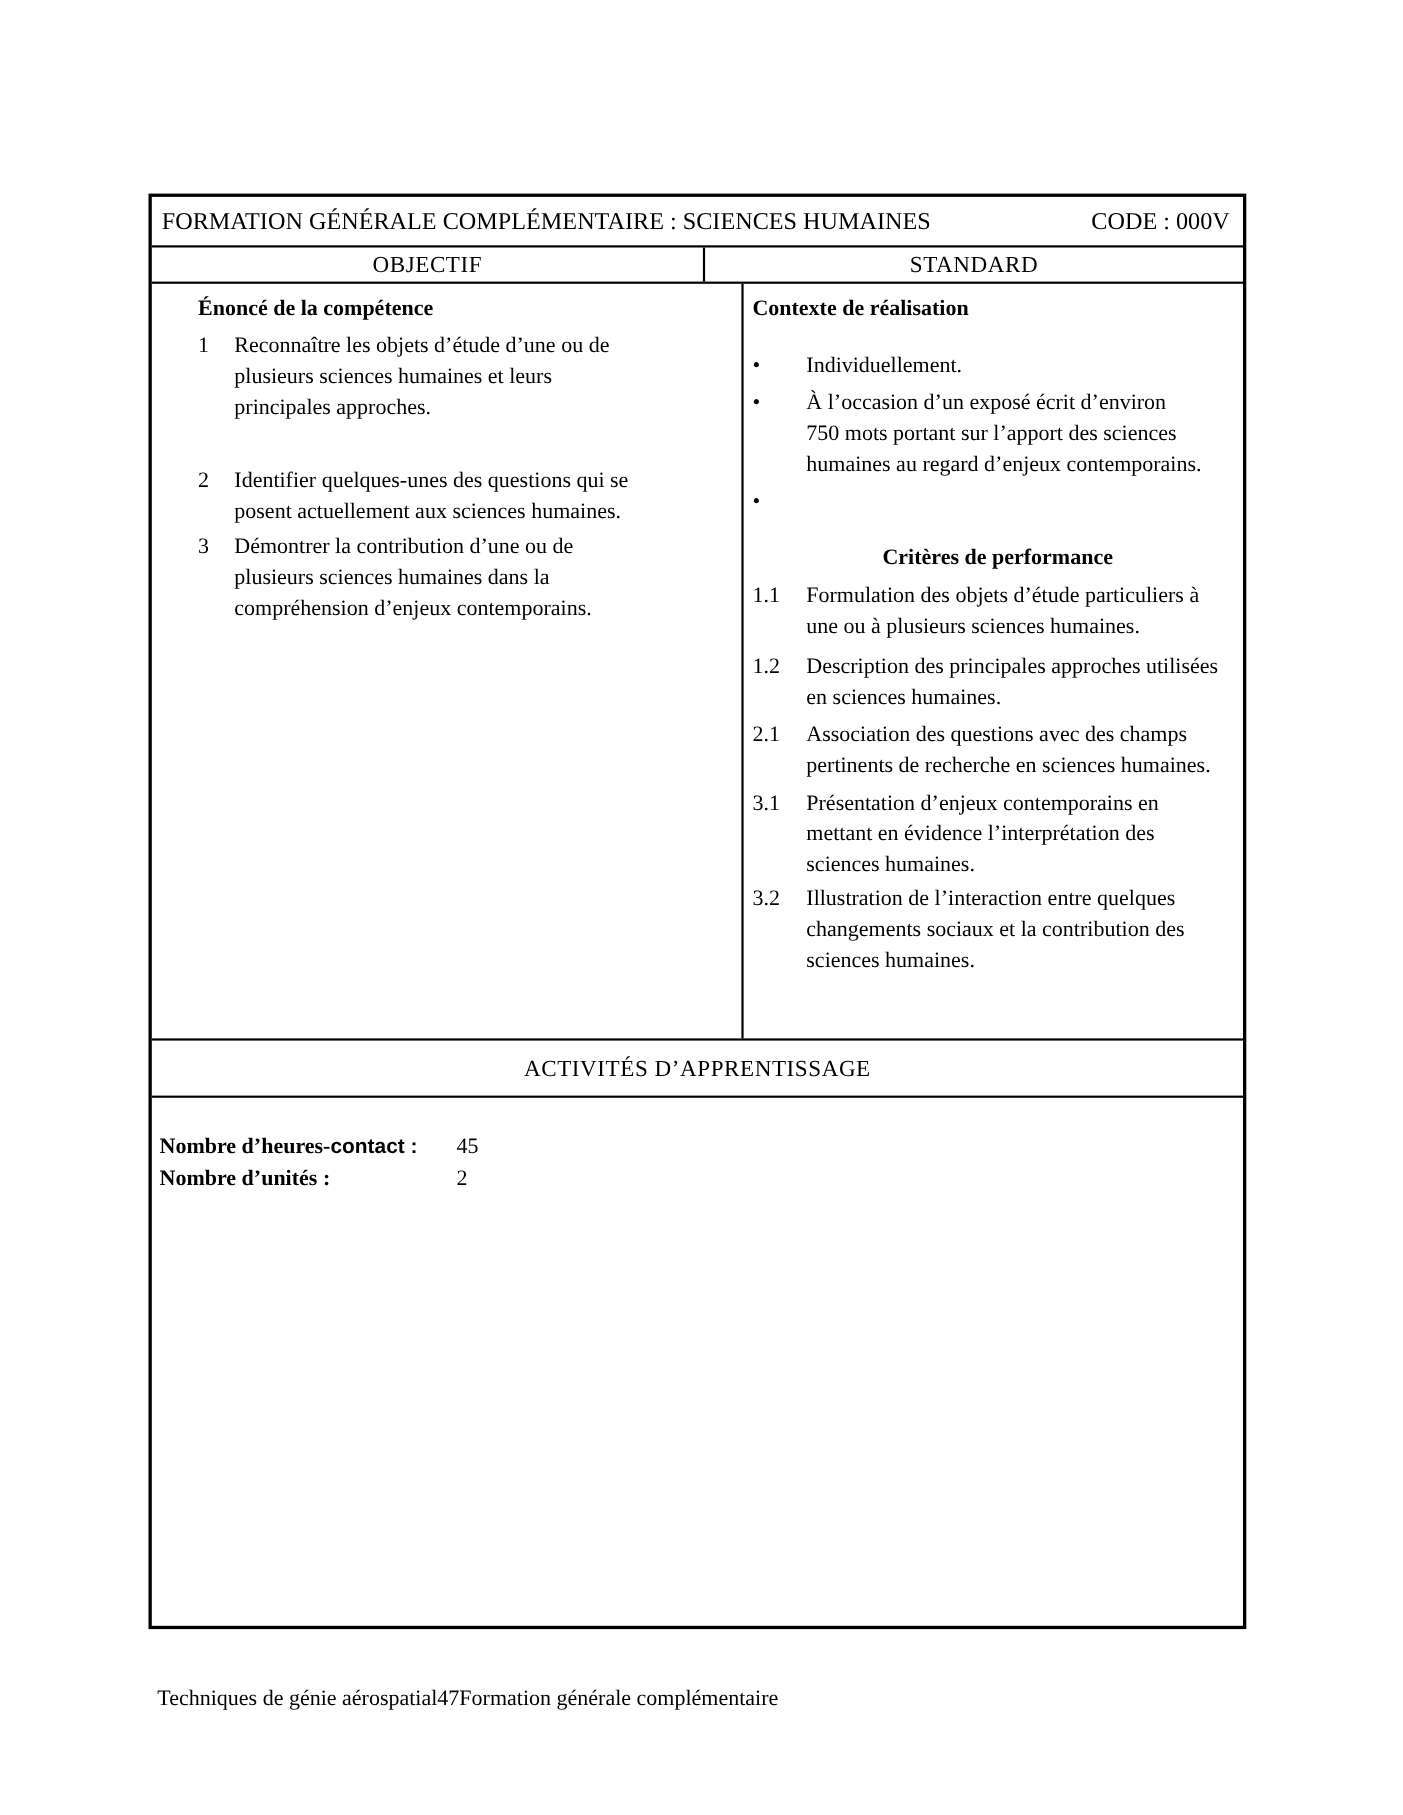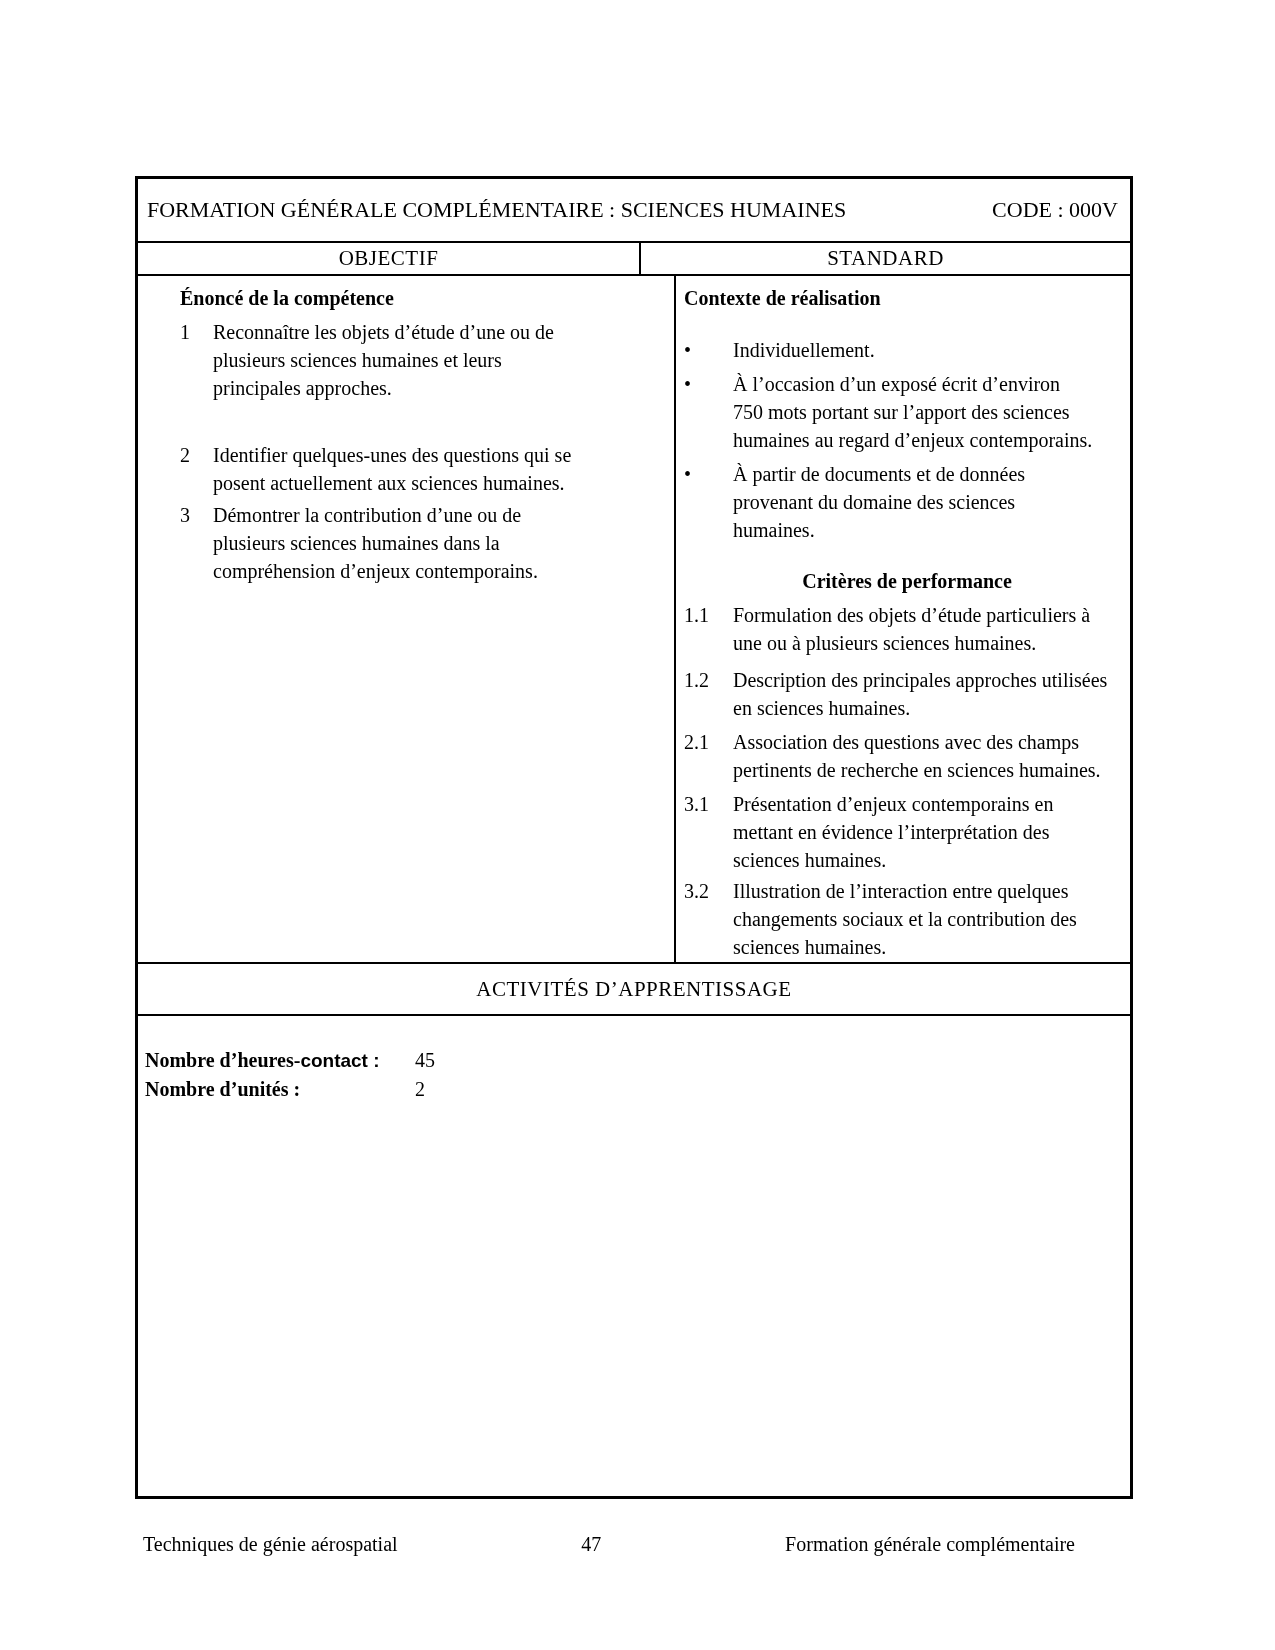--- a/index.html
+++ b/index.html
@@ -12,21 +12,21 @@
   .page { position:relative; width:1275px; height:1650px; background:#fff; overflow:hidden; }
 
   .doc-table {
     position:absolute; left:135px; top:176px; width:998px;
     border:3px solid #000; background:#fff;
   }
   .row { border-bottom:2px solid #000; }
   .row:last-child { border-bottom:0;margin-top:20px; }
 
   .title-row {
-    height:64px; display:flex; align-items:center; justify-content:space-between;
+    height:46px; display:flex; align-items:center; justify-content:space-between;
     padding:0 12px 0 9px; font-size:22px; white-space:pre;
   }
 
   .colhead-row { height:33px; display:flex; }
   .cell-left  { width:503px; flex:none; border-right:2px solid #000; }
   .cell-right { flex:1; min-width:0; }
   .colhead-row .cell-left, .colhead-row .cell-right {
     display:flex; align-items:center; justify-content:center;
     font-size:21px; letter-spacing:0.5px;
   }
@@ -64,21 +64,21 @@
   }
 
   .hours-row { height:460px; padding:10px 8px 0 7px; font-size:20px; line-height:28px; }
   .hours-grid { display:grid; grid-template-columns:270px auto; }
   .hours-label { font-weight:bold; white-space:pre; }
   .label-sans { font-family:"Liberation Sans","DejaVu Sans",sans-serif; font-size:19px; }
   .hours-value { white-space:pre; }
 
   .page-footer {
     position:absolute; left:143px; top:1533px; width:932px;
-    display:flex; justify-content:space-between; align-items:baseline;
+    display:flex; align-items:baseline;
     font-size:20px; white-space:pre;
   }
 </style>
 </head>
 <body>
 
 <div class="page">
 
   <div class="doc-table">
 
@@ -130,23 +130,20 @@
             <span class="txt">Individuellement.</span>
           </div>
           <div class="item">
             <span class="marker">•</span>
             <span class="txt">À l’occasion d’un exposé écrit d’environ
 750 mots portant sur l’apport des sciences
 humaines au regard d’enjeux contemporains.</span>
           </div>
           <div class="item">
             <span class="marker">•</span>
-            <span class="txt">À partir de documents et de données
-provenant du domaine des sciences
-humaines.</span>
           </div>
         </div>
 
         <div class="bold-heading m-criteres-heading">Critères de performance</div>
 
         <div class="crits">
           <div class="item cr-1">
             <span class="marker">1.1</span>
             <span class="txt">Formulation des objets d’étude particuliers à
 une ou à plusieurs sciences humaines.</span>

